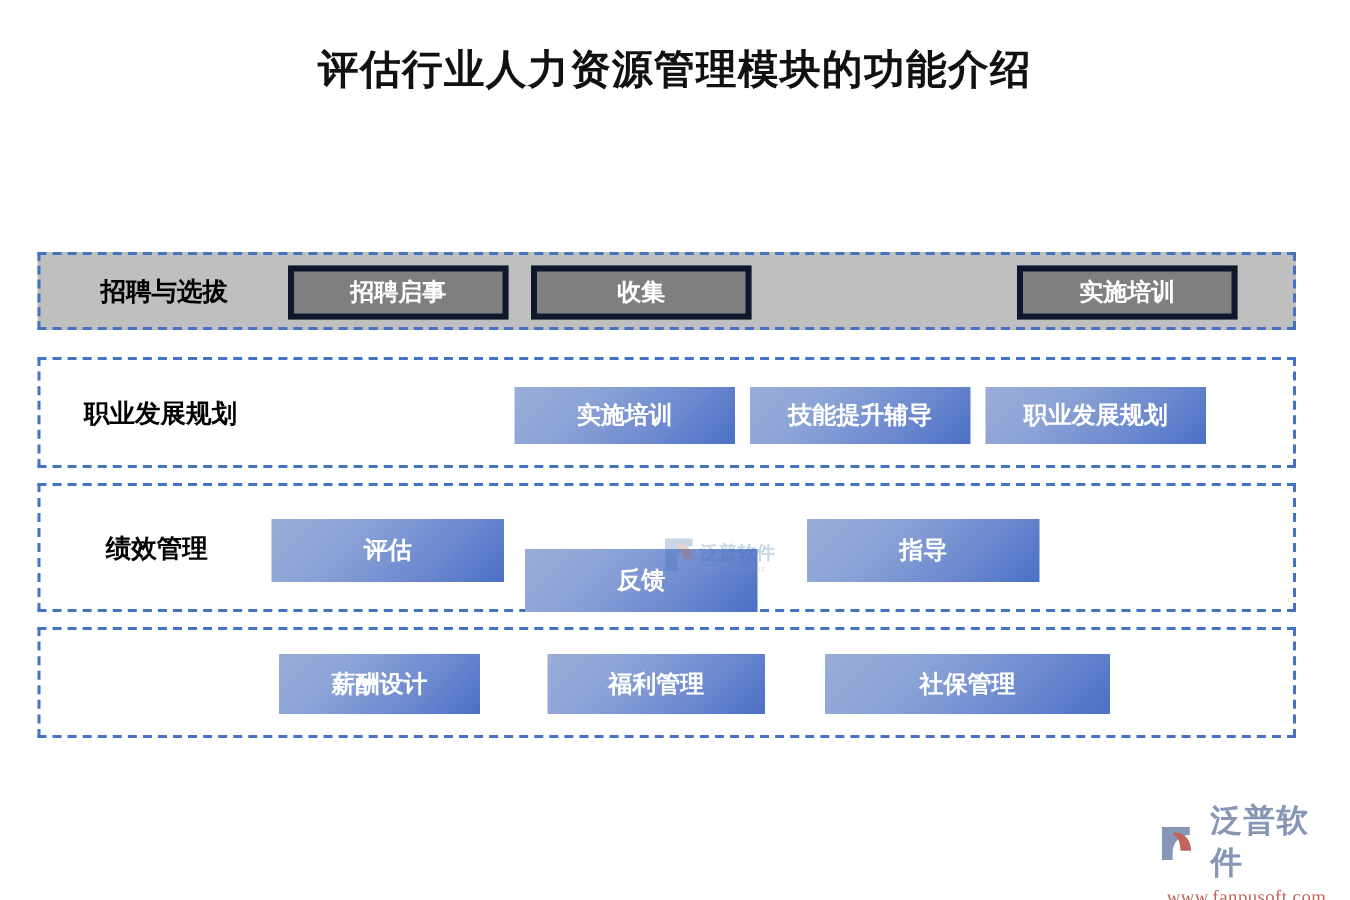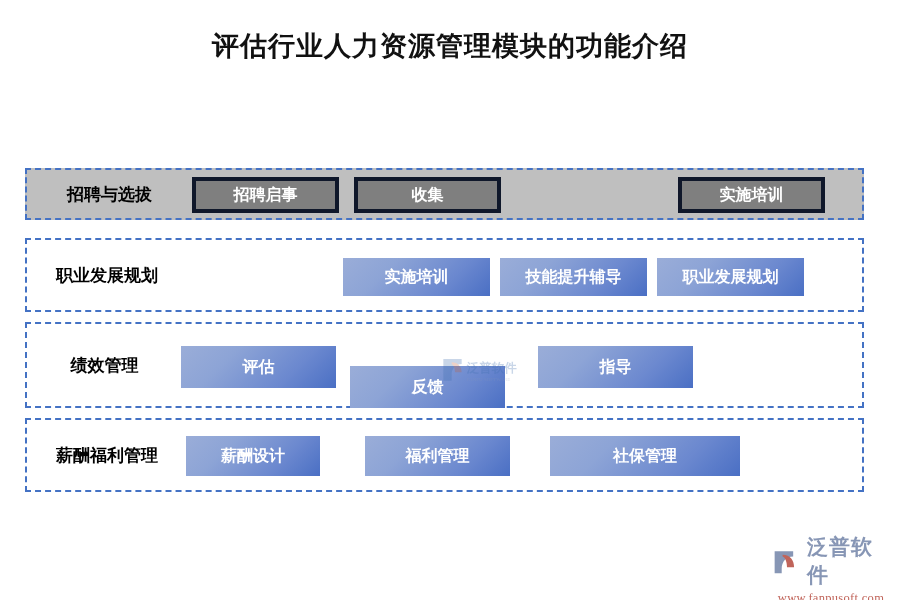--- a/index.html
+++ b/index.html
@@ -145,21 +145,20 @@
 </div>
 
 <div class="row" style="top:322px; height:86px;">
   <div class="row-label" style="left:0; width:155px; font-size:17px;">绩效管理</div>
   <div class="node blue" style="left:154px; top:22px; width:155px; height:42px;">评估</div>
   <div class="node blue" style="left:323px; top:22px; width:155px; height:42px;margin-top:20px;">反馈</div>
   <div class="node blue" style="left:511px; top:22px; width:155px; height:42px;">指导</div>
 </div>
 
 <div class="row" style="top:418px; height:74px;">
-  <div class="row-label" style="left:0; width:160px; font-size:17px;">薪酬福利管理</div>
   <div class="node blue" style="left:159px; top:16px; width:134px; height:40px;">薪酬设计</div>
   <div class="node blue" style="left:523px; top:16px; width:190px; height:40px;">社保管理</div>
   <div class="node blue" style="left:338px; top:16px; width:145px; height:40px;">福利管理</div>
 </div>
 
 <div id="watermark-center">
   <svg viewBox="0 0 120 40" width="100" height="34" aria-hidden="true">
     <path d="M4 8 L26 8 L26 14 C20 14 14 19 14 26 L14 34 L4 34 Z" fill="#3f6fb0"></path>
     <path d="M14 12 C22 12 26 18 26 24 L18 24 C18 19 16 15 14 14 Z" fill="#c4603a"></path>
     <text x="32" y="24" font-family="'Liberation Serif', serif" font-size="15" font-weight="bold" fill="#3f6fb0">泛普软件</text>

